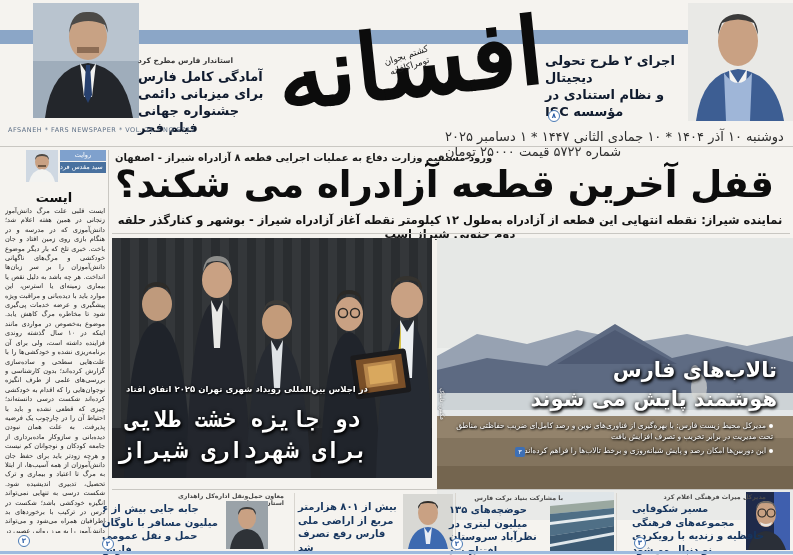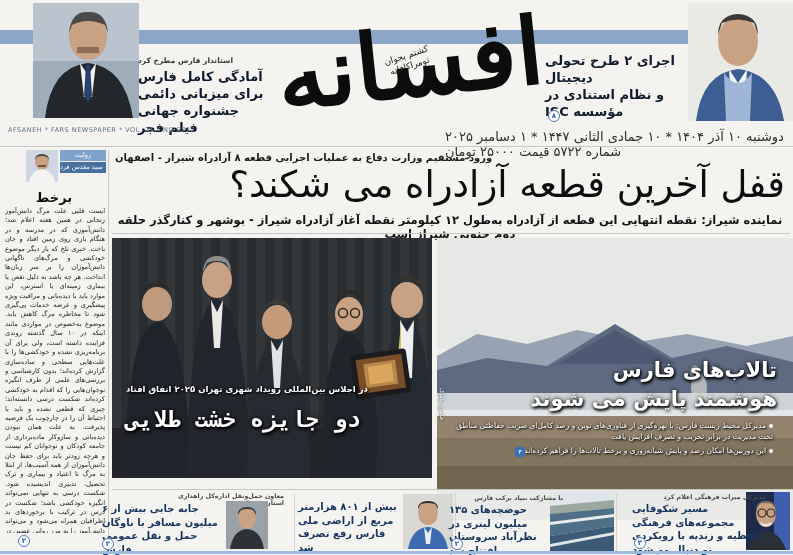--- a/index.html
+++ b/index.html
@@ -27,21 +27,21 @@
                font-family:"DejaVu Sans", sans-serif; direction:ltr; }
   .dateline { font-size:13px; color:#2e2e2e; text-align:left; direction:rtl; }
 
   .badge { width:12px; height:12px; border:1.5px solid #4a7ab5; border-radius:50%;
            background:#fff; color:#2d5fa6; font-size:7px; font-weight:bold;
            display:flex; align-items:center; justify-content:center; }
 
   
   .rule { background:#c9c7c2; }
   .lead-kicker { font-size:10px; font-weight:bold; color:#1c1c1c; text-align:left; }
-  .lead-headline { font-size:37px; font-weight:normal; color:#0d0d0d; text-align:right;
+  .lead-headline { font-size:37px; font-weight:bold; color:#0d0d0d; text-align:left;
                    letter-spacing:-.5px; }
   .lead-subhead { font-size:11.5px; font-weight:bold; color:#141414; text-align:center; }
 
   
   .op-bar1 { background:#7fa1cd; color:#fff; font-size:6.5px; text-align:center;
              height:11px; line-height:11px; }
   .op-bar2 { background:#49719f; color:#fff; font-size:6.5px; text-align:left;
              height:11px; line-height:11px; }
   .op-title { font-size:13px; font-weight:bold; color:#101010; text-align:center; }
   .op-body { font-size:6.6px; line-height:9.4px; color:#222; text-align:justify;
@@ -136,21 +136,21 @@
       <ellipse cx="16" cy="12" rx="7" ry="8" fill="#c9a183"></ellipse>
       <path d="M9 10 Q9 4 16 4 Q23 4 23 10 L21 7 Q16 5 11 7 Z" fill="#4c4a47"></path>
       <rect x="12" y="15" width="8" height="2" fill="#6e5743"></rect>
       <path d="M3 32 Q6 20 16 19 Q26 20 29 32 Z" fill="#f3f3f1"></path>
     </svg>
   </div>
   <div class="abs" style="left:60px;top:150px;width:46px;">
     <div class="op-bar1">روایت</div>
     <div class="op-bar2" style="margin-top:1px;">سید مقدس فرد</div>
   </div>
-  <div class="abs op-title" style="left:4px;top:190px;width:100px;">برخط</div>
+  <div class="abs op-title" style="left:4px;top:190px;width:100px;">ایست</div>
   <div class="abs op-body" style="left:5px;top:207px;width:100px;height:326px;">ایست قلبی علت مرگ دانش‌آموز زنجانی در همین هفته اعلام شد؛ دانش‌آموزی که در مدرسه و در هنگام بازی روی زمین افتاد و جان باخت. خبری تلخ که بار دیگر موضوع خودکشی و مرگ‌های ناگهانی دانش‌آموزان را بر سر زبان‌ها انداخت. هر چه باشد به دلیل نقص یا بیماری زمینه‌ای یا استرس، این موارد باید با دیده‌بانی و مراقبت ویژه پیشگیری و عرضه خدمات پی‌گیری شود تا مخاطره مرگ کاهش یابد. موضوع به‌خصوص در مواردی مانند اینکه در ۱۰ سال گذشته روندی فزاینده داشته است، ولی برای آن برنامه‌ریزی نشده و خودکشی‌ها را با علت‌هایی سطحی و ساده‌سازی گزارش کرده‌اند؛ بدون کارشناسی و بررسی‌های علمی از طرف انگیزه نوجوان‌هایی را که اقدام به خودکشی کرده‌اند شکست درسی دانسته‌اند؛ چیزی که قطعی نشده و باید با احتیاط آن را در چارچوب یک فرضیه پذیرفت. به علت همان نبودن دیده‌بانی و سازوکار ماده‌برداری از جامعه کودکان و نوجوانان کم نیست و هرچه زودتر باید برای حفظ جان دانش‌آموزان از همه آسیب‌ها، از ابتلا به مرگ تا اعتیاد و بیماری و ترک تحصیل، تدبیری اندیشیده شود. شکست درسی به تنهایی نمی‌تواند انگیزه خودکشی باشد؛ شکست در درس در ترکیب با برخوردهای بد اطرافیان همراه می‌شود و می‌تواند دانش‌آموز را به مرز روانی عصبی در حد خودکشی برساند و زمینه واقع‌بینانه‌تر آن است که نوجوان با عواملی و رفتارهای زمینه‌ای دیگر دست به این کار زده و یک دوره تحقیر شده را پشت سر گذاشته باشد. عوامل تحصیلی و مدرسه‌ای تاکنون کمتر از عوامل خانوادگی جلب توجه داشته است.</div>
   <div class="abs badge" style="left:18px;top:535px;">۲</div>
 
   <div class="abs photo-frame" style="left:112px;top:238px;width:320px;height:240px;
        background:repeating-linear-gradient(90deg,#34373a 0 9px,#2a2d30 9px 18px);">
     <svg width="320" height="240" viewBox="0 0 320 240">
       <rect y="190" width="320" height="50" fill="#222428"></rect>
 
       <ellipse cx="45" cy="66" rx="15" ry="17" fill="#bf9a7c"></ellipse>
       <path d="M31 58 Q32 44 45 44 Q58 44 59 58 L55 50 Q45 46 35 50 Z" fill="#2d2b28"></path>
@@ -182,20 +182,21 @@
         <rect x="0" y="0" width="56" height="44" rx="3" fill="#1b1b1d"></rect>
         <rect x="5" y="5" width="46" height="34" fill="#7a4f28"></rect>
         <rect x="12" y="10" width="32" height="24" fill="#b8874c"></rect>
         <rect x="16" y="13" width="24" height="18" fill="#d9a85e"></rect>
       </g>
     </svg>
     <div class="abs ph-kicker" style="right:20px;left:14px;top:146px;text-align:left;">در اجلاس بین‌المللی رویداد شهری تهران ۲۰۲۵ اتفاق افتاد</div>
     <div class="abs ph-headline" style="left:6px;top:168px;width:250px;font-size:23px;
          line-height:31px;text-align:center;font-family:Liberation Mono, monospace;">
       <span>دو جایزه خشت طلایی</span><br>
+      <span>برای شهرداری شیراز</span>
     </div>
   </div>
 
   <div class="abs photo-frame" style="left:437px;top:238px;width:356px;height:282px;background:#e9eae8;">
     <svg width="356" height="252" viewBox="0 0 356 252">
       <rect width="356" height="252" fill="#eceeec"></rect>
       <rect y="0" width="356" height="110" fill="#e6e8e6"></rect>
       <polygon points="0,118 40,96 90,106 140,92 200,104 250,96 310,108 356,98 356,132 0,132" fill="#97a2b2"></polygon>
       <polygon points="0,132 50,120 110,128 178,86 235,120 290,108 356,124 356,160 0,160" fill="#5d6a82"></polygon>
       <polygon points="120,126 178,92 240,126" fill="#4e5a73"></polygon>

